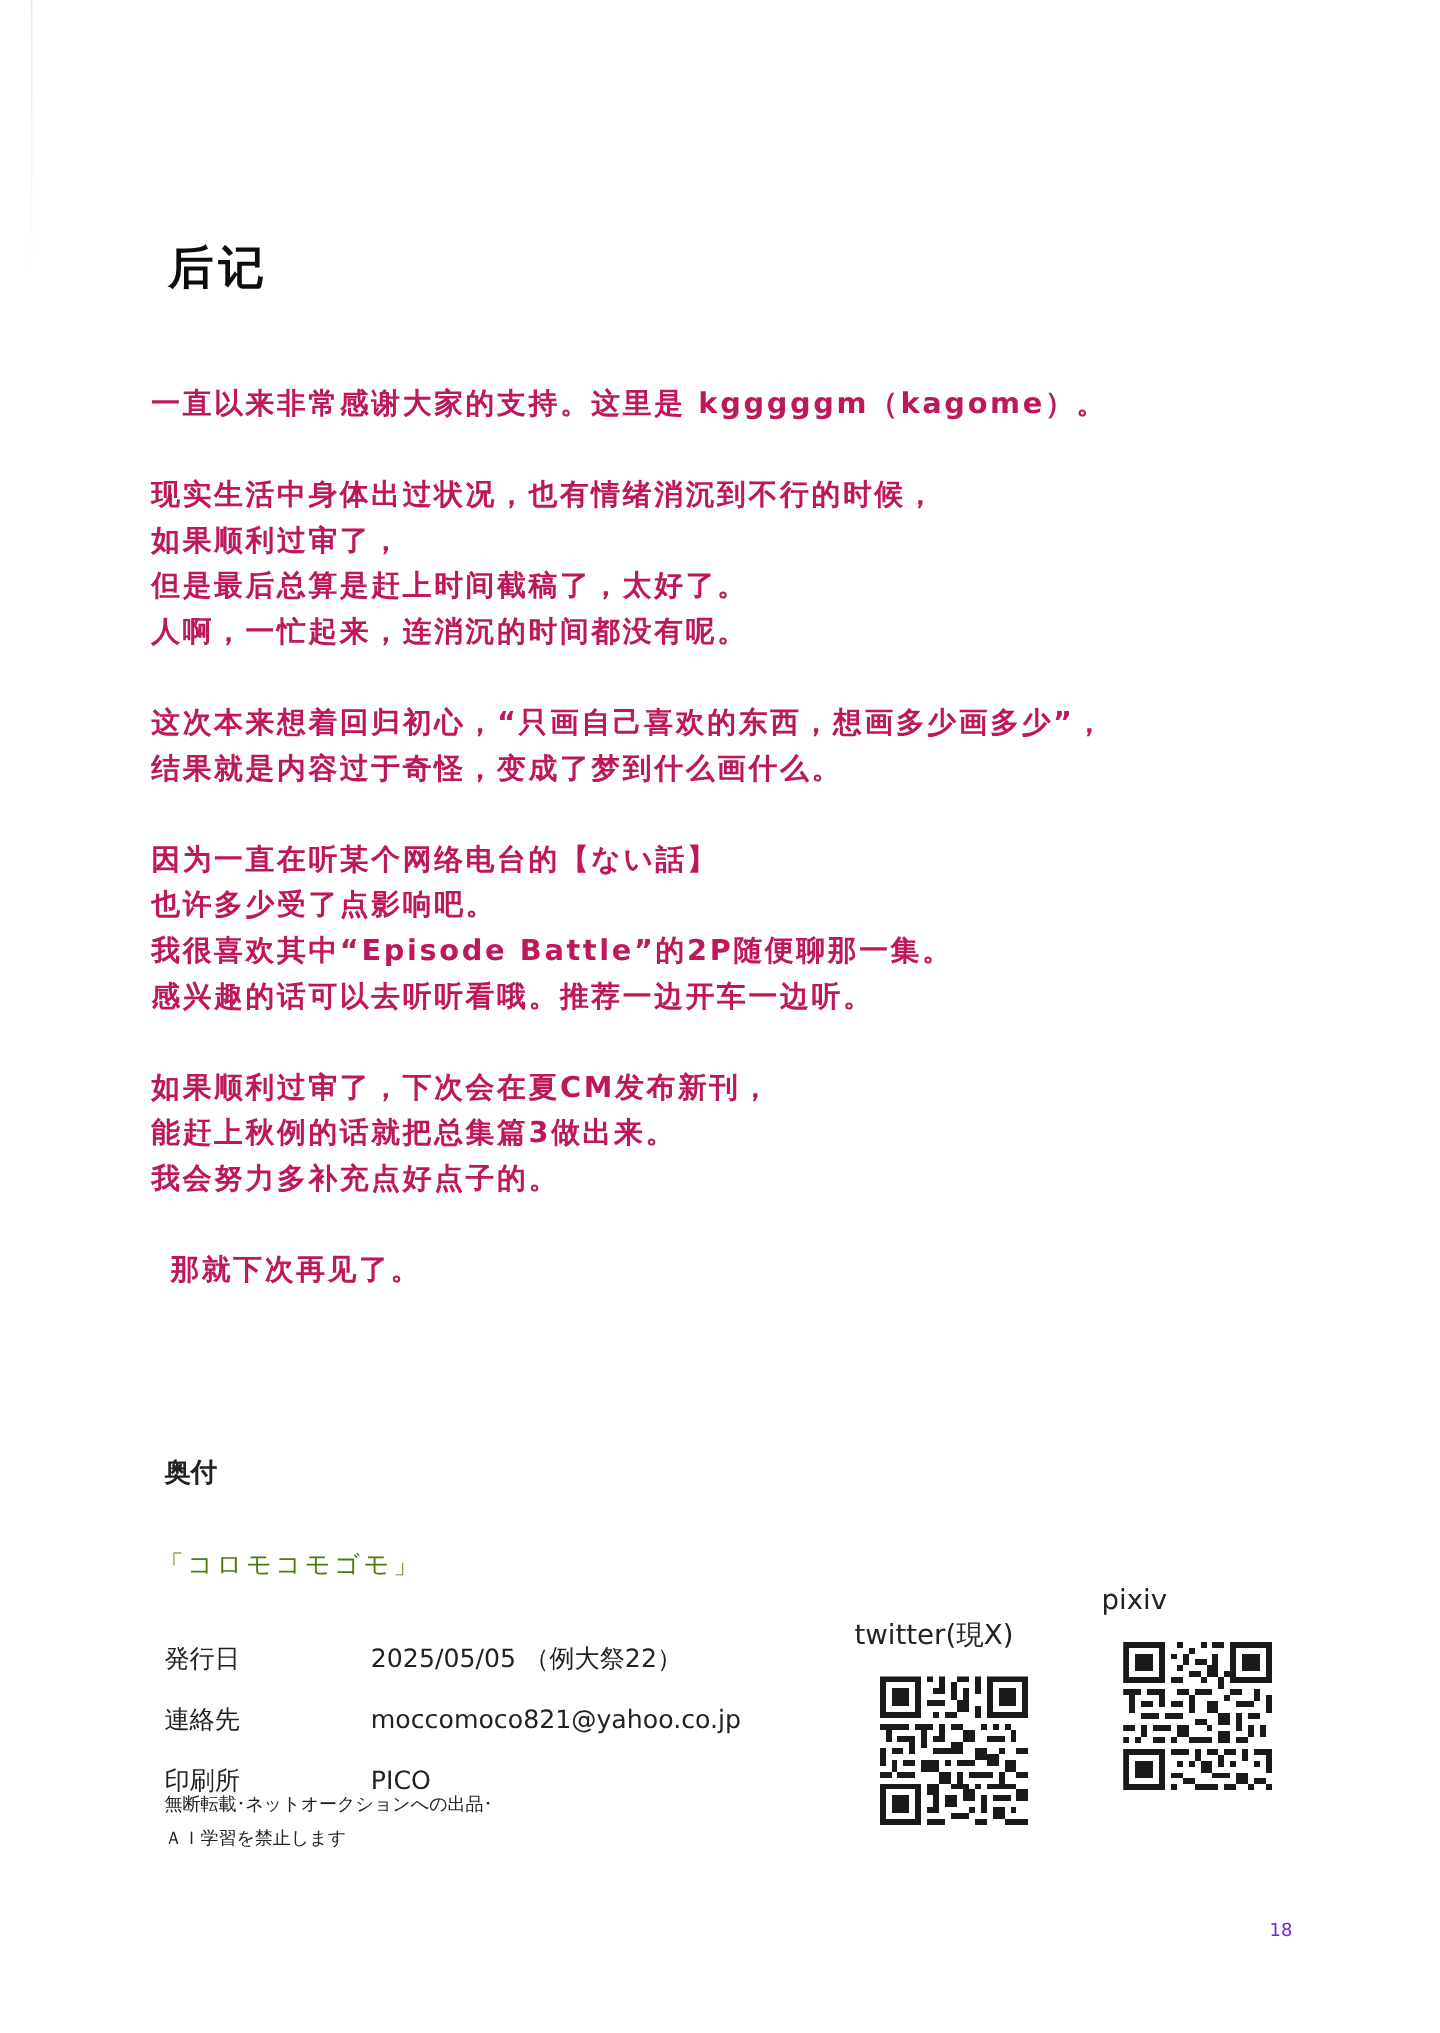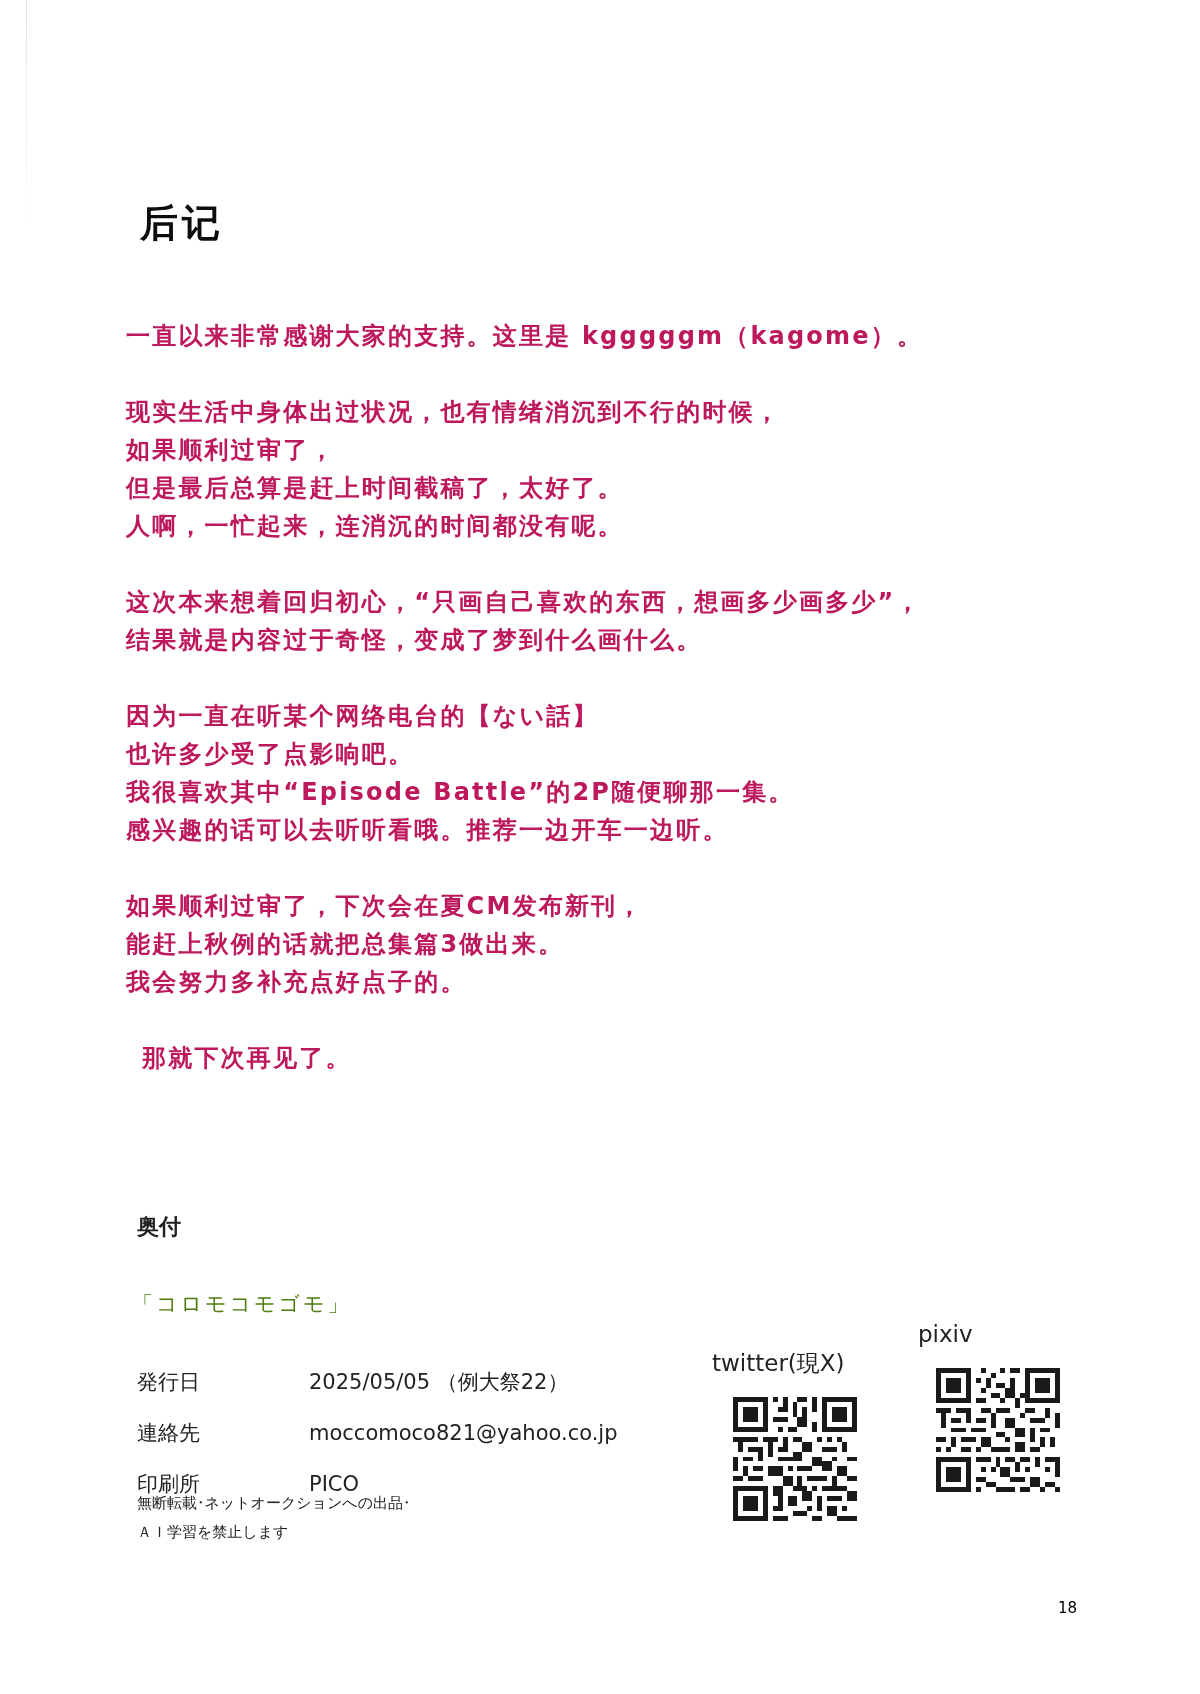--- a/index.html
+++ b/index.html
@@ -112,21 +112,21 @@
       margin: 16px auto 0 auto;
       width: 124px;
       height: 124px;
     }
 
     .page-number {
       position: absolute;
       left: 1058px;
       top: 1599px;
       font-size: 15px;
-      color: #000000;
+      color: #6d28d9;
     }
   </style>
 </head>
 <body>
 
 <div class="scan-edge"></div>
 
 <h1 class="afterword-title">后记</h1>
 
 <div class="afterword-body">

